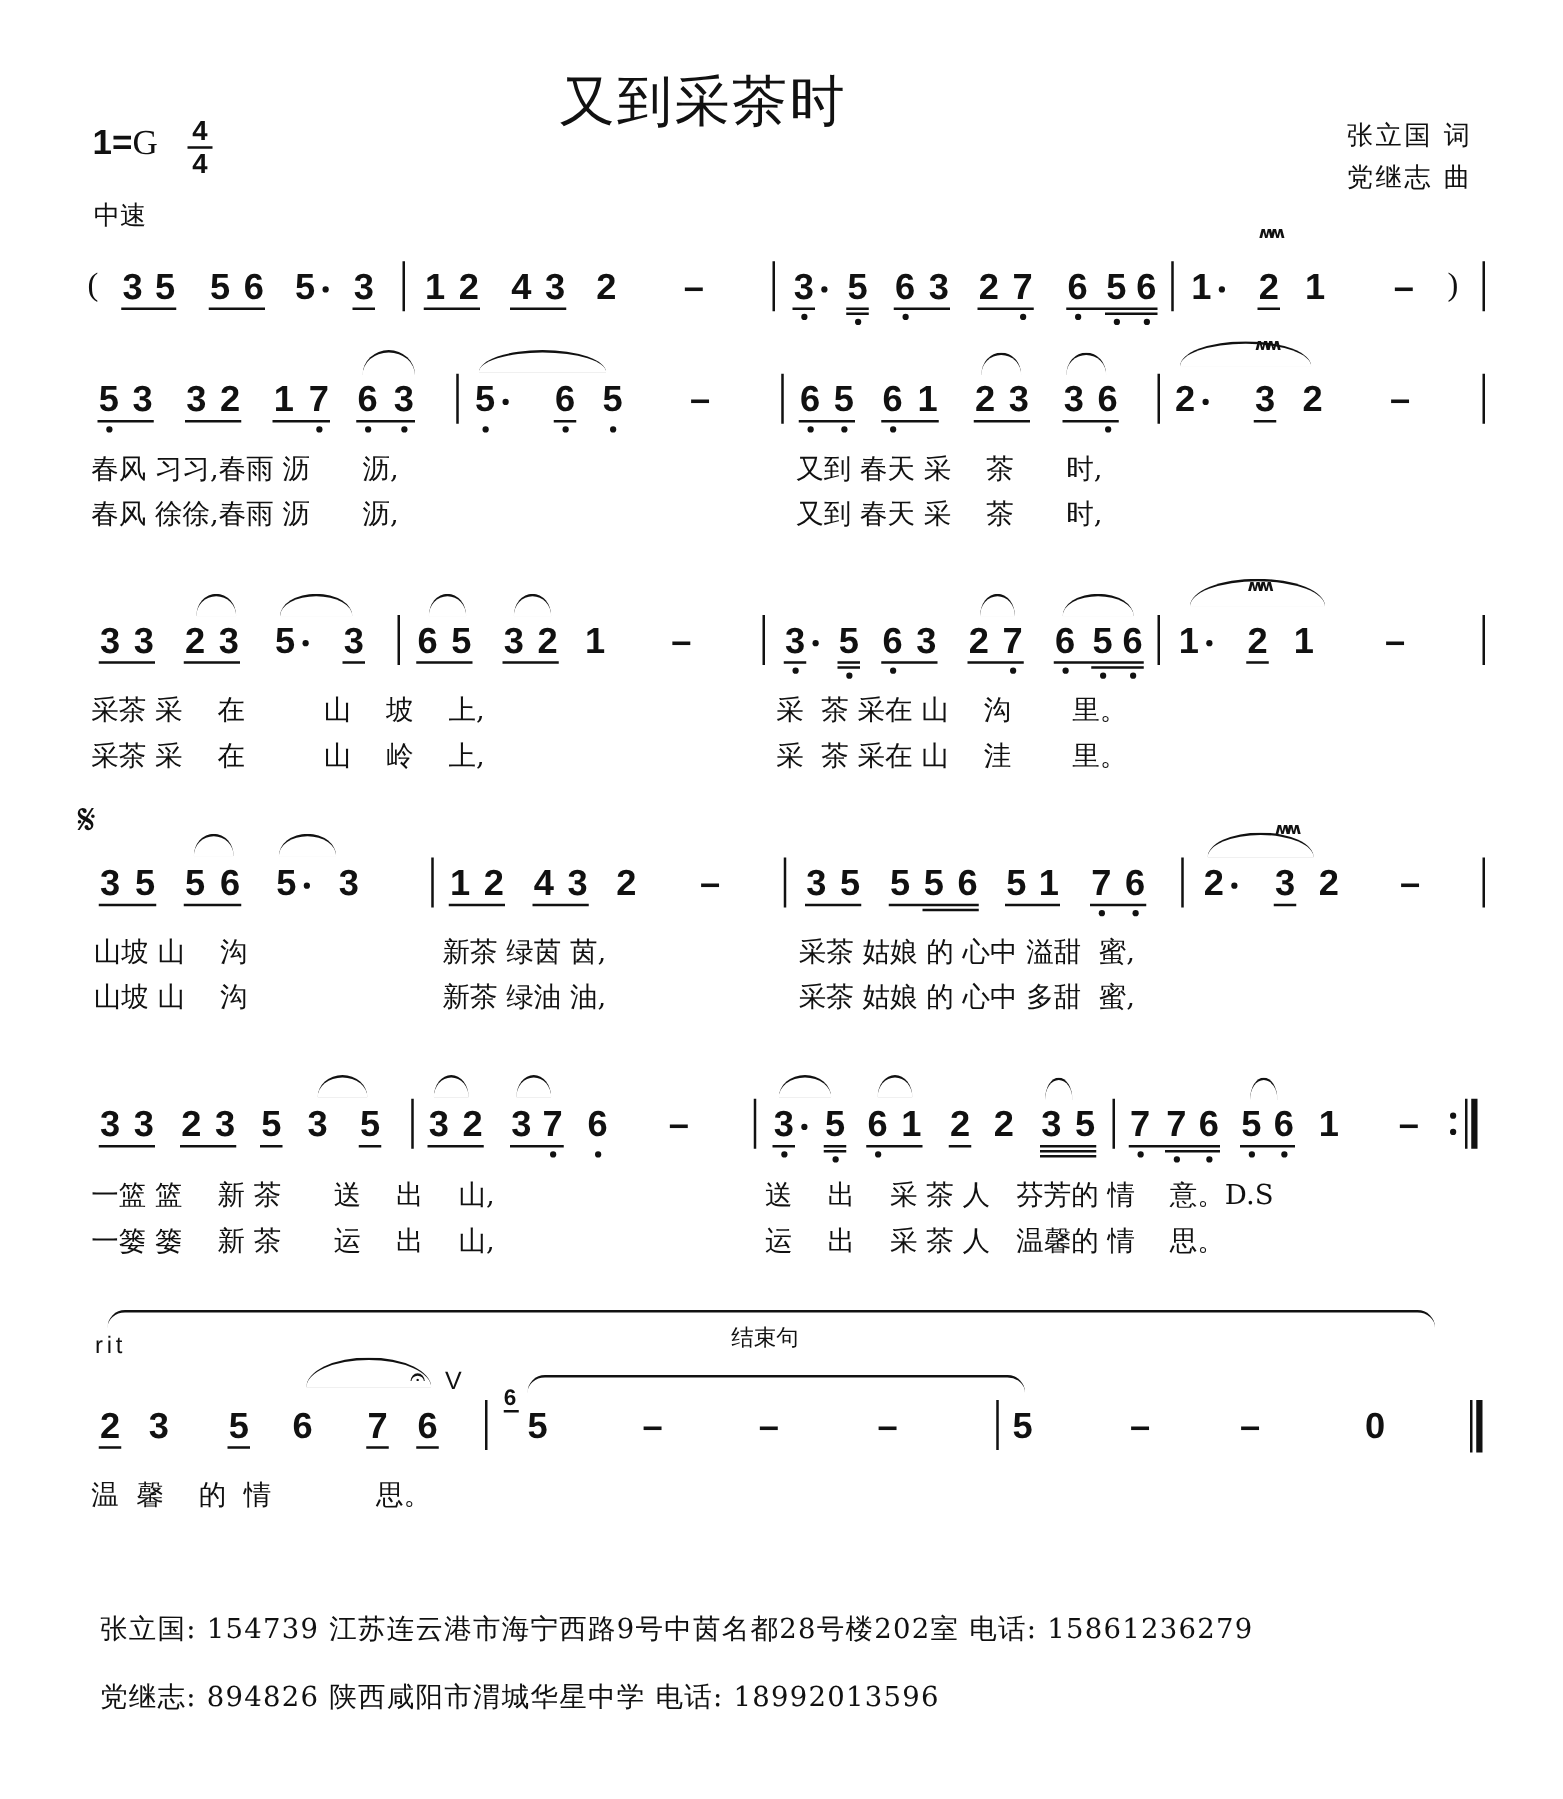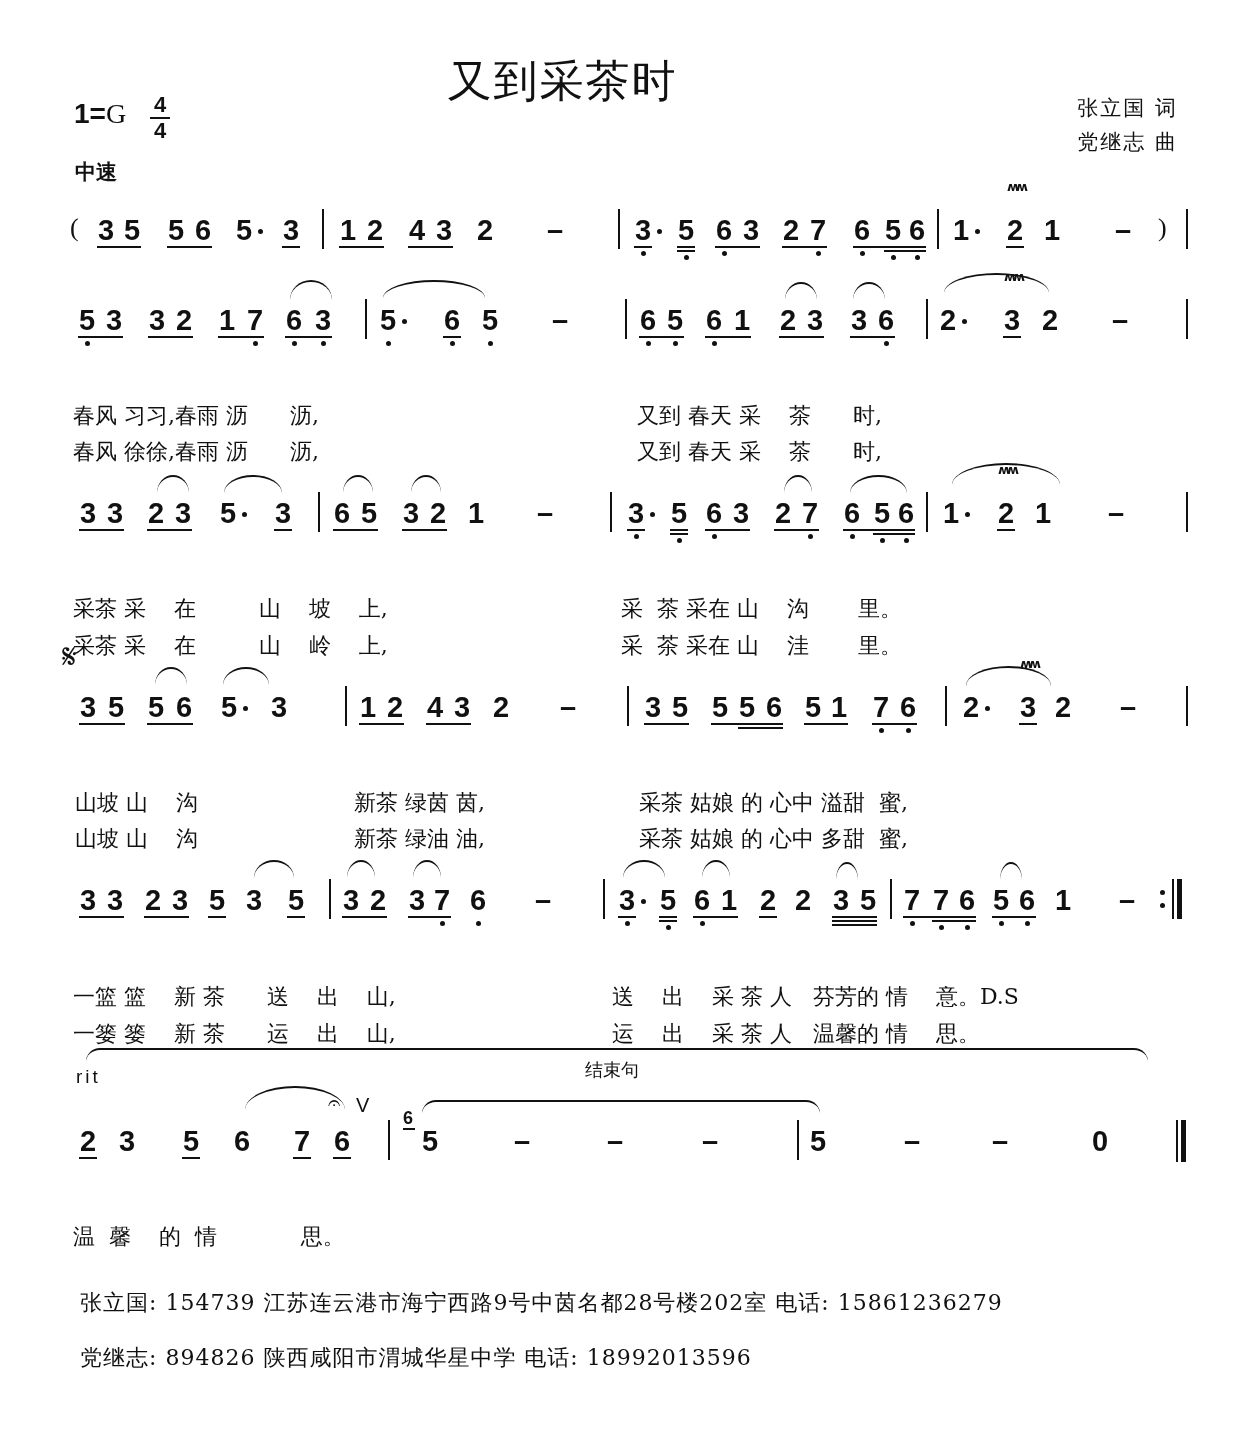--- a/index.html
+++ b/index.html
@@ -4,29 +4,29 @@
 <style>
   html,body{margin:0;padding:0;background:#fff;}
   body{width:1250px;height:1439px;position:relative;overflow:hidden;color:#111;
        font-family:"DejaVu Serif","Liberation Serif",serif;}
   .abs{position:absolute;}
   .title{left:0;width:1125px;top:52px;text-align:center;font-size:44px;letter-spacing:2px;}
   .key{left:74px;top:98px;font-family:"Liberation Sans",sans-serif;font-size:28px;font-weight:bold;}
   .key .g{font-weight:normal;font-family:"Liberation Serif",serif;}
   .ts{left:150px;top:94px;width:20px;text-align:center;font-family:"Liberation Sans",sans-serif;font-weight:bold;font-size:22px;line-height:22px;}
   .ts .bar{height:2px;background:#111;margin:1px 0;}
-  .tempo{left:75px;top:158px;font-size:21px;font-weight:bold;}
+  .tempo{left:75px;top:158px;font-size:21px;}
   .credit{right:72px;font-size:21px;letter-spacing:2px;}
   .note{position:absolute;font-family:"Liberation Sans",sans-serif;font-weight:bold;font-size:29px;width:20px;text-align:center;line-height:30px;}
   .ul{position:absolute;height:2px;background:#111;}
   .dot{position:absolute;width:5px;height:5px;border-radius:50%;background:#111;}
   .aug{position:absolute;width:5px;height:5px;border-radius:50%;background:#111;}
   .bar{position:absolute;width:2px;background:#111;}
   .slur2{position:absolute;border-top:2px solid #111;border-radius:50% 50% 0 0/100% 100% 0 0;}
-  .lyr{position:absolute;font-size:22px;letter-spacing:0;white-space:pre;margin-top:41px;}
+  .lyr{position:absolute;font-size:22px;letter-spacing:0;white-space:pre;}
   .small{position:absolute;font-size:19px;}
   .trill{position:absolute;font-size:13px;font-weight:bold;letter-spacing:-3px;font-family:"DejaVu Sans",sans-serif;}
   .footer{left:80px;font-size:22px;letter-spacing:1px;}
   .paren{position:absolute;font-size:26px;font-family:"Liberation Serif",serif;}
 </style>
 </head>
 <body>
 
 <div class="abs title">又到采茶时</div>
 <div class="abs key"><span>1=</span><span class="g">G</span></div>

